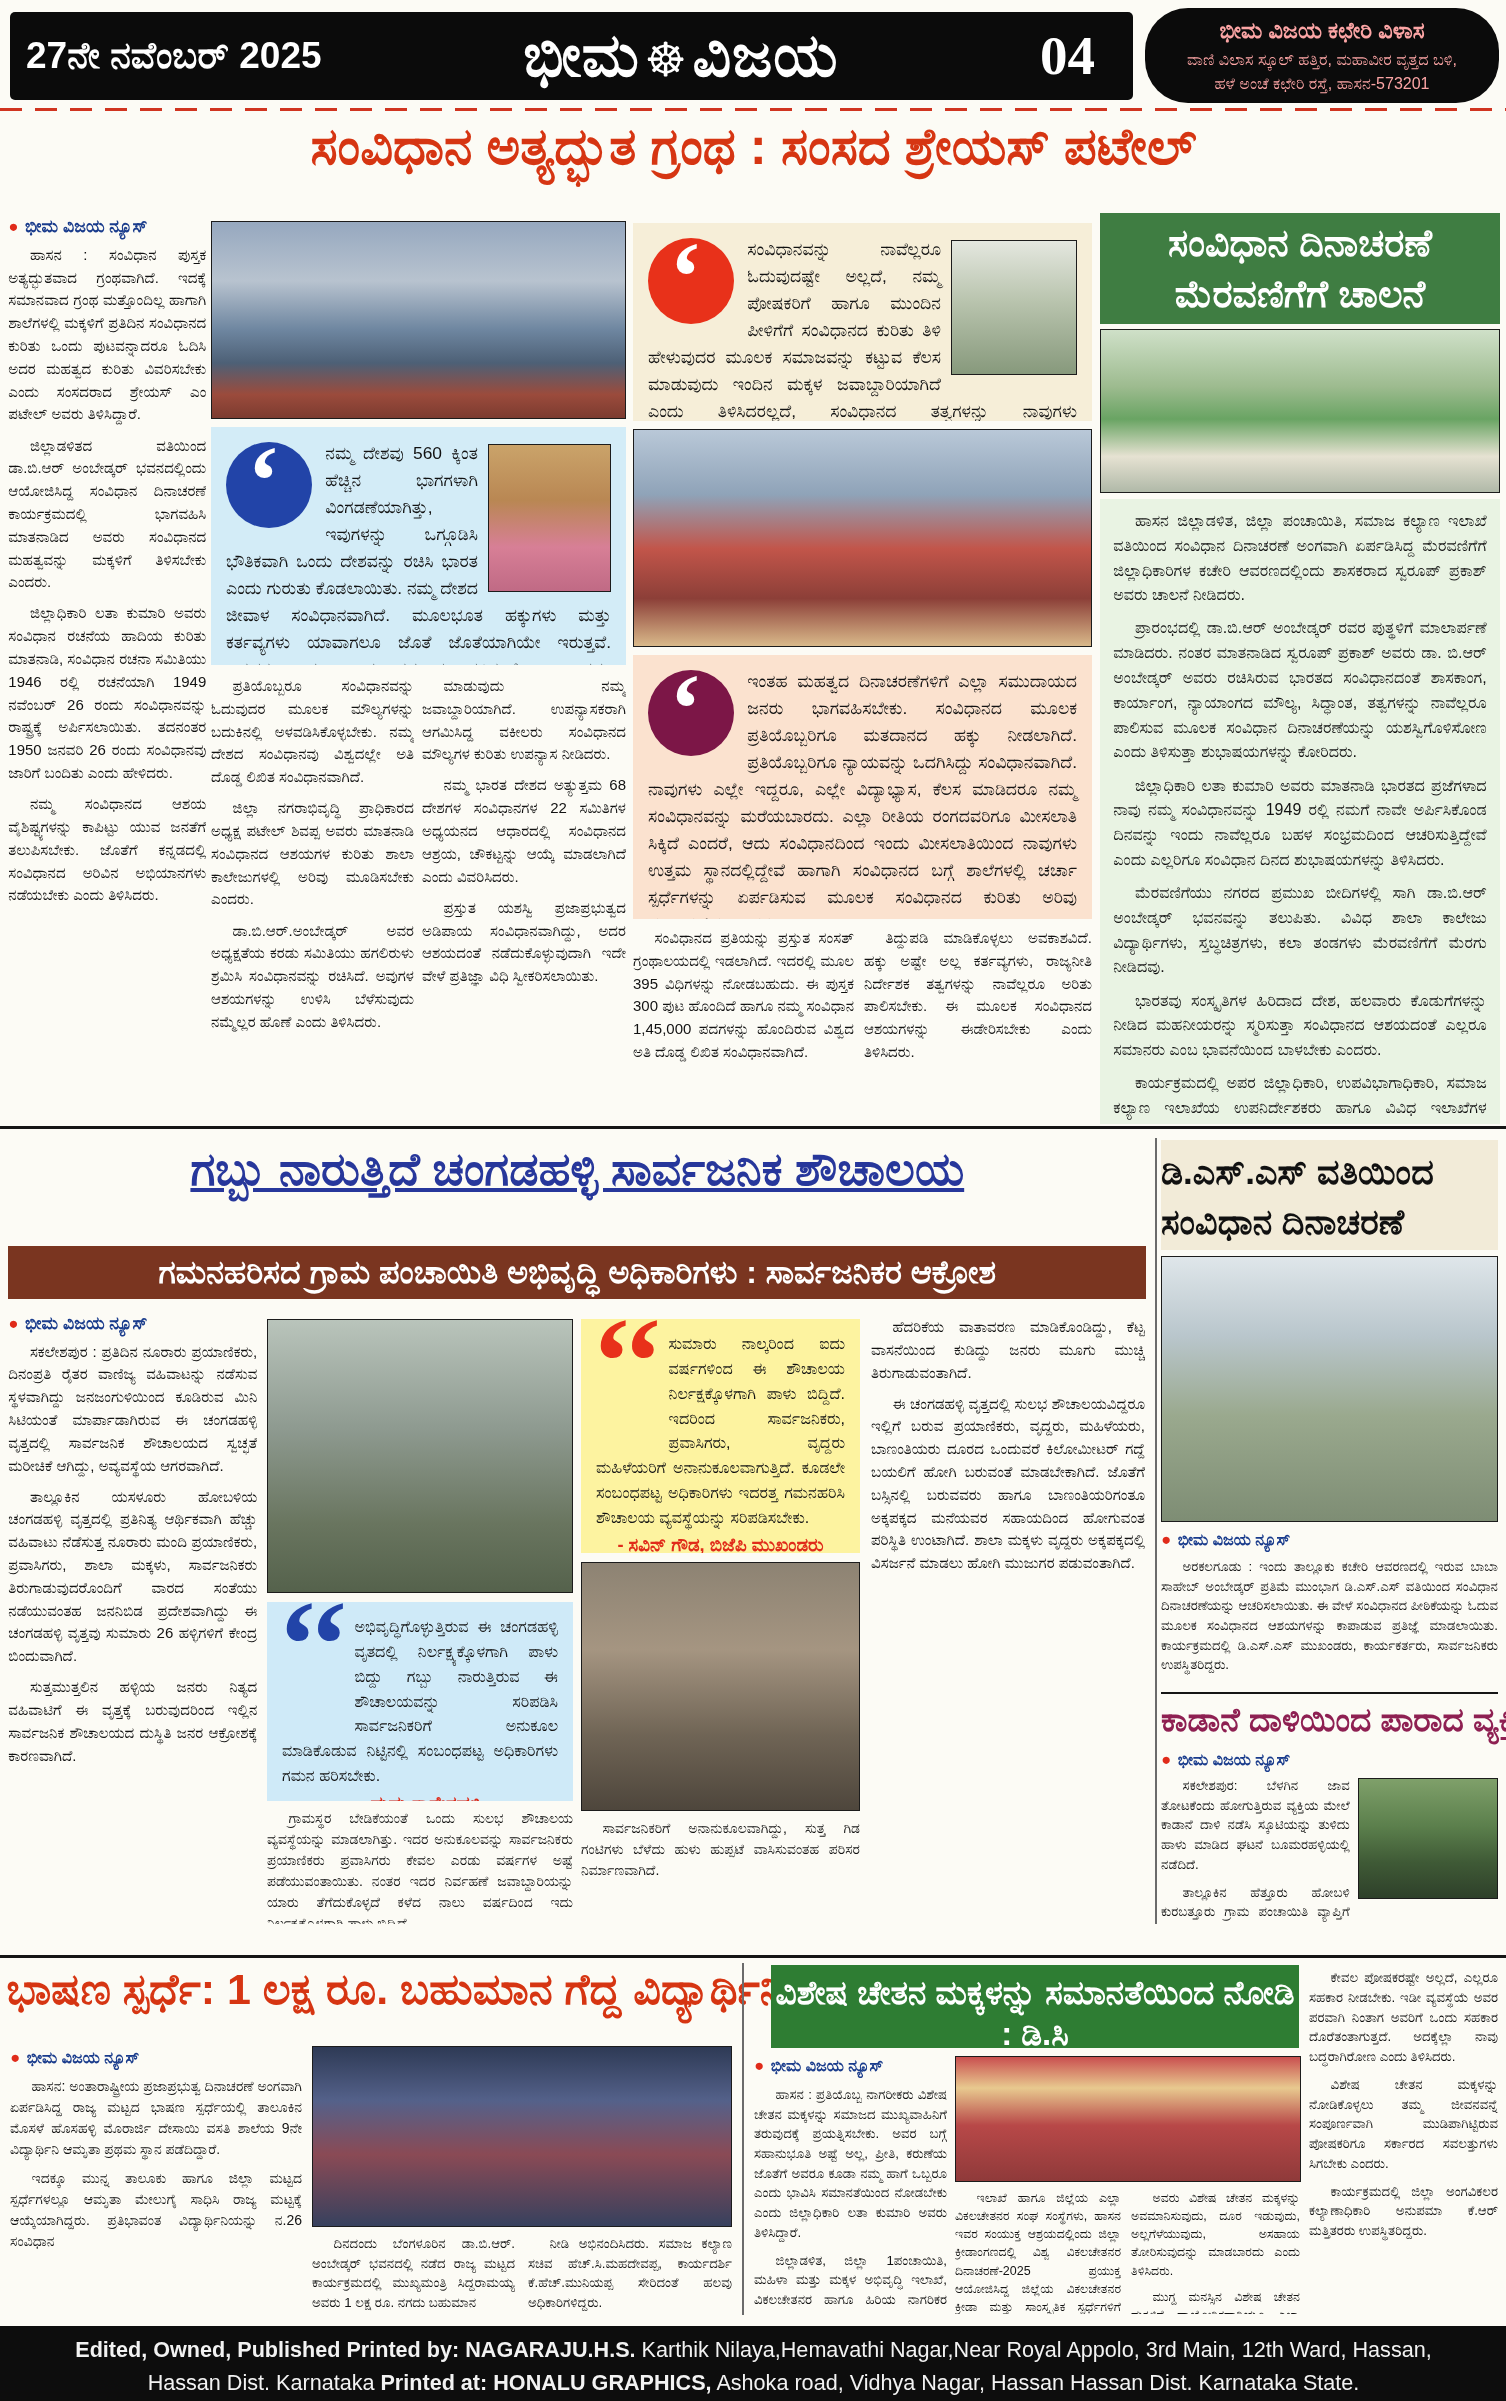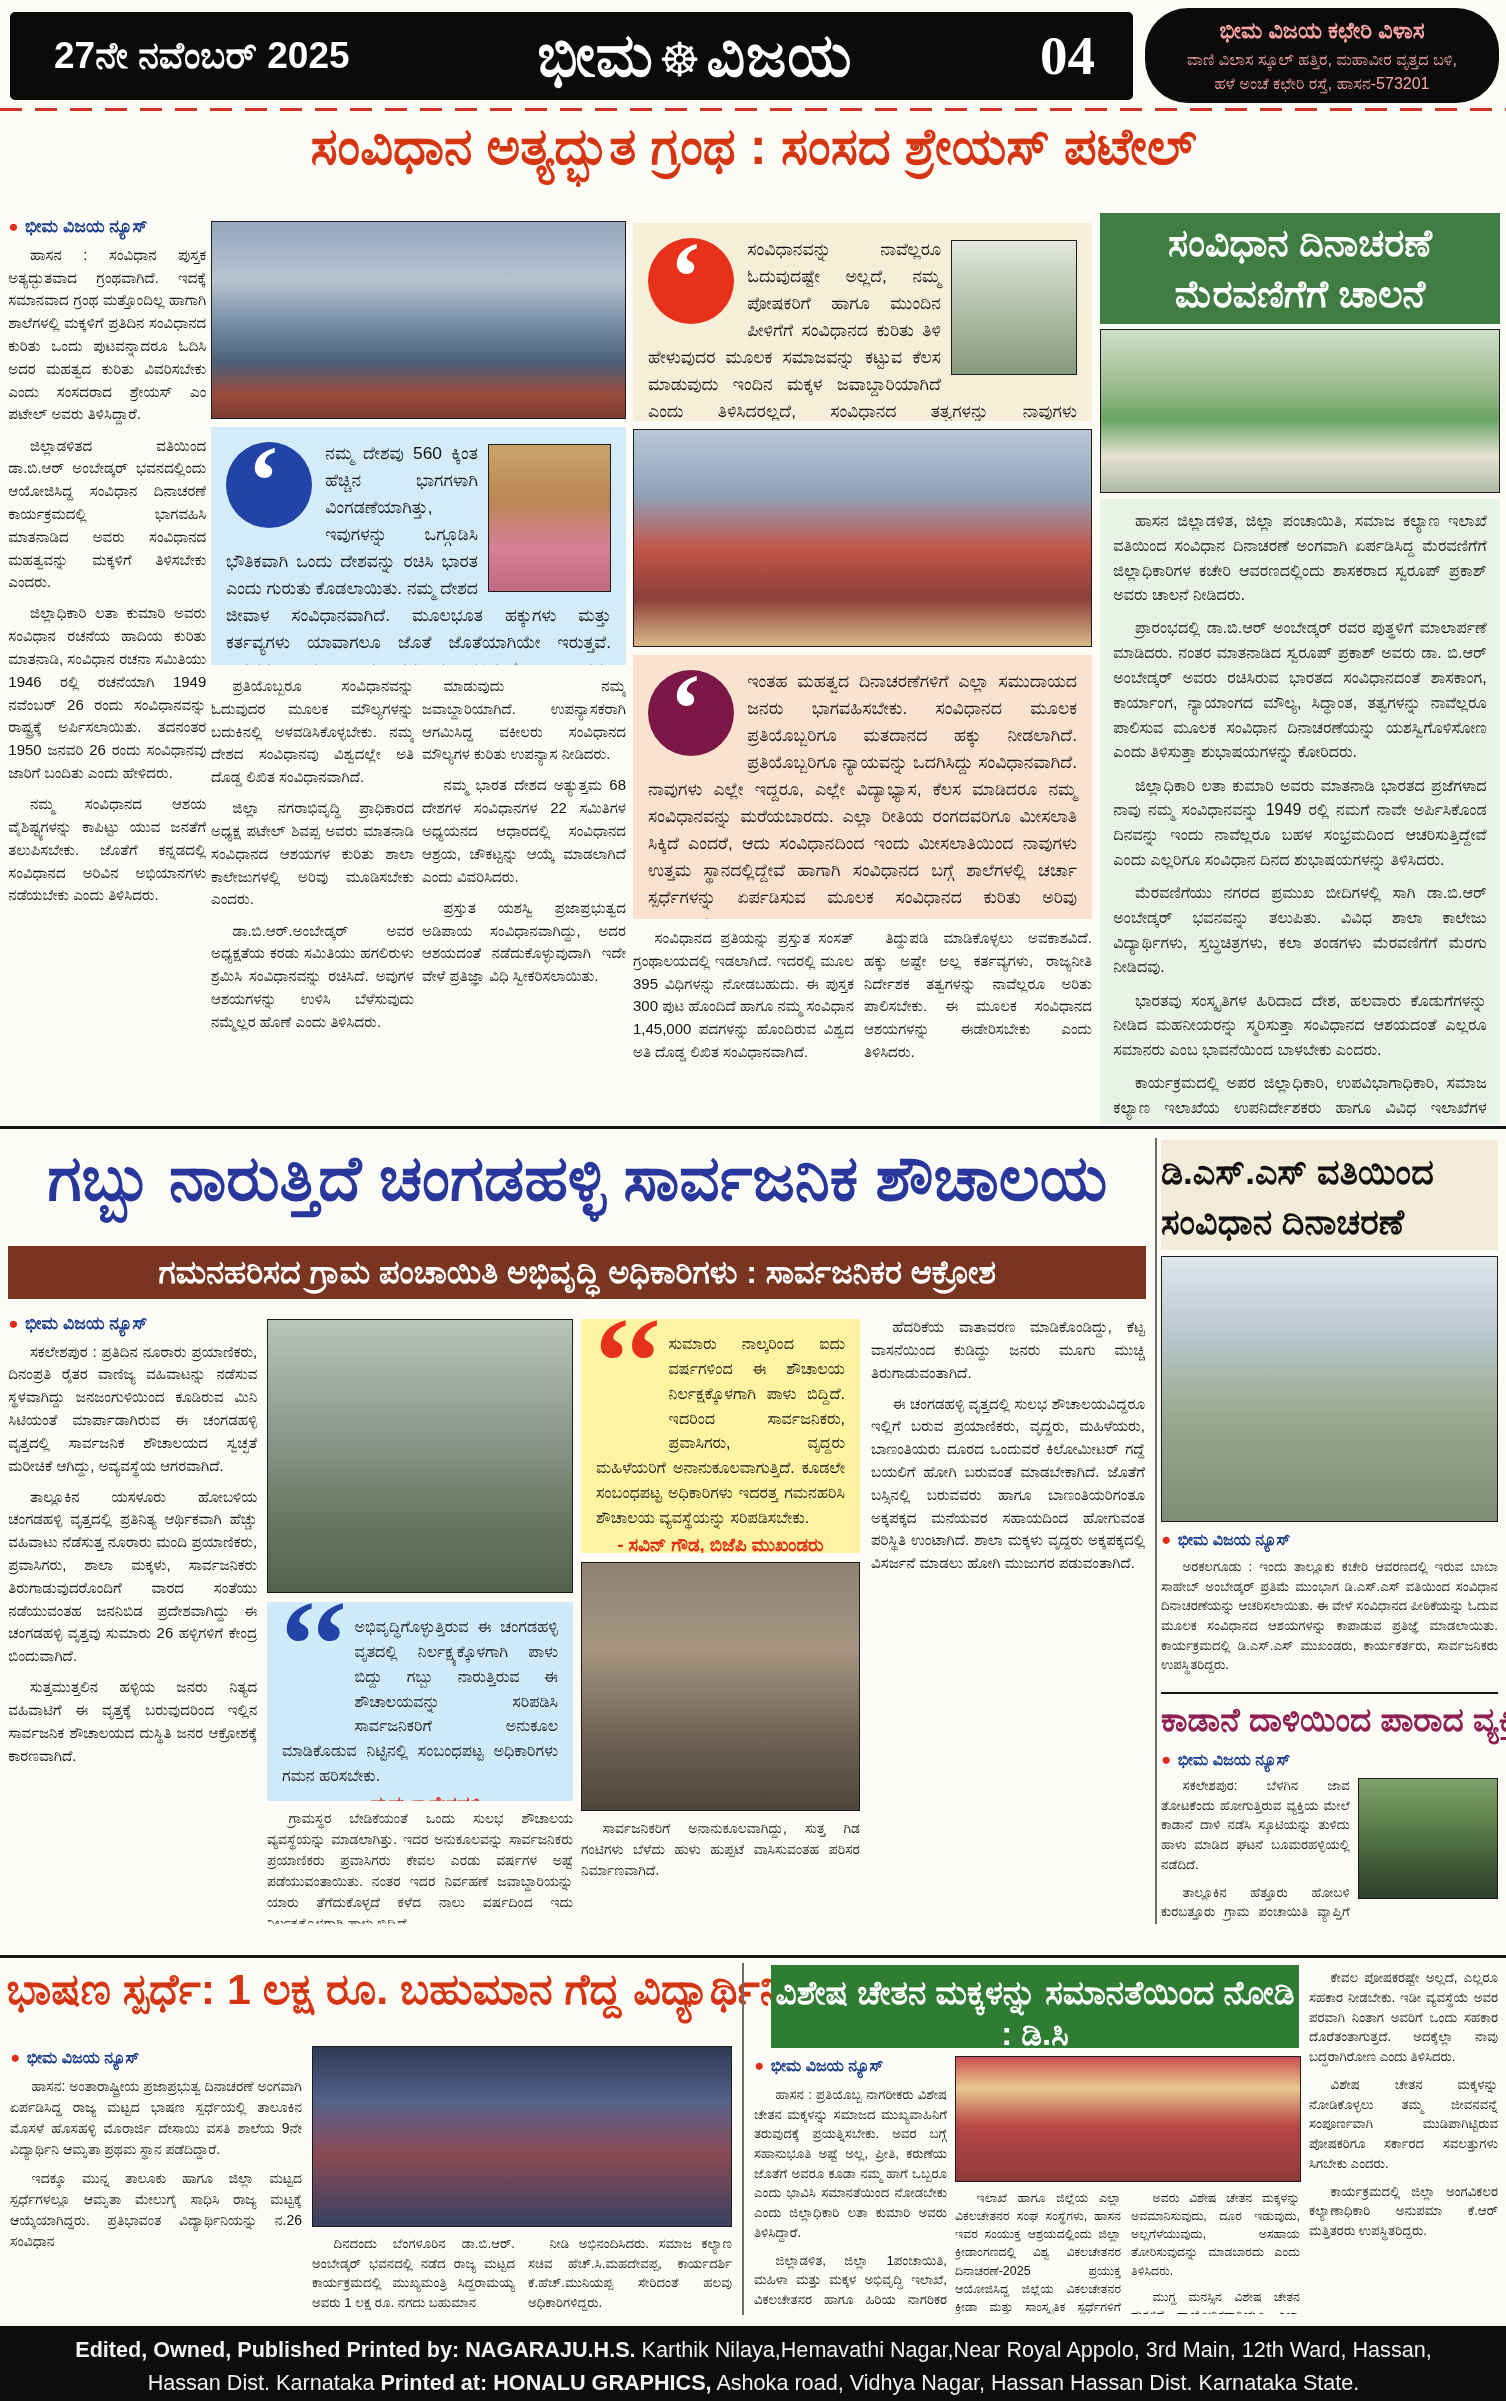--- a/index.html
+++ b/index.html
@@ -4,31 +4,31 @@
 <style>
   html,body{margin:0;padding:0;background:#e8e6de;}
   .page{position:relative;width:1507px;height:2401px;background:#fcfbf5;margin:0 auto;
         font-family:"Liberation Sans","DejaVu Sans",sans-serif;color:#121212;overflow:hidden;}
   .abs{position:absolute;}
   .ov{overflow:hidden;}
   p{margin:0 0 8.3px 0;text-align:justify;}
   .just p{text-indent:21.6px;}
   
   .hbar{background:#0b0b0b;border-radius:5px;color:#fff;display:flex;align-items:center;}
-  .hdate{font-size:37px;font-weight:bold;padding-left:44px;white-space:nowrap;}
+  .hdate{font-size:37px;font-weight:bold;padding-left:16px;white-space:nowrap;}
   .hmast{flex:1;text-align:center;font-size:60px;font-weight:bold;letter-spacing:0.8px;white-space:nowrap;}
   .hwheel{font-size:47px;vertical-align:middle;padding:0 5px;}
   .hnum{font-family:"Liberation Serif","DejaVu Serif",serif;font-size:55px;font-weight:bold;padding-right:38px;}
   .office{background:#0b0b0b;border-radius:43px;color:#fca5a5;text-align:center;padding-top:10px;box-sizing:border-box;}
   .office .t{font-size:22.4px;font-weight:bold;margin-bottom:3.3px;}
   .office .l{font-size:16px;line-height:1.55;}
   .redrule{background:repeating-linear-gradient(90deg,#d03420 0 21.6px,transparent 21.6px 35px);}
   
   .lead-head{font-size:51px;font-weight:bold;color:#d63512;text-align:center;line-height:1.15;white-space:nowrap;}
-  .blue-head{font-size:63px;font-weight:bold;color:#27379b;text-align:center;white-space:nowrap;}
+  .blue-head{font-size:46px;font-weight:bold;color:#27379b;text-align:center;white-space:nowrap;text-decoration:underline;}
   .subbar{background:#7a3520;color:#fff;font-size:32px;font-weight:bold;text-align:center;line-height:53px;white-space:nowrap;}
   .greenbox{background:#3f7d42;color:#fff;font-weight:bold;text-align:center;}
   .greenbox .gl{display:block;font-size:38px;line-height:1.35;}
   .dsshead{background:#f2ebd8;color:#111;font-weight:bold;font-size:35px;line-height:1.45;padding-top:6.6px;box-sizing:border-box;}
   .elehead{color:#8e2052;font-weight:bold;font-size:33px;text-align:center;white-space:nowrap;}
   .redhead{color:#d63512;font-weight:bold;font-size:43px;text-align:center;white-space:nowrap;}
   .greenhead2{background:#2e7d33;color:#fff;font-weight:bold;font-size:33px;text-align:center;line-height:1.25;padding-top:6.6px;box-sizing:border-box;}
   
   .body18{font-size:15px;line-height:1.52;}
   .body17{font-size:14px;line-height:1.5;}

